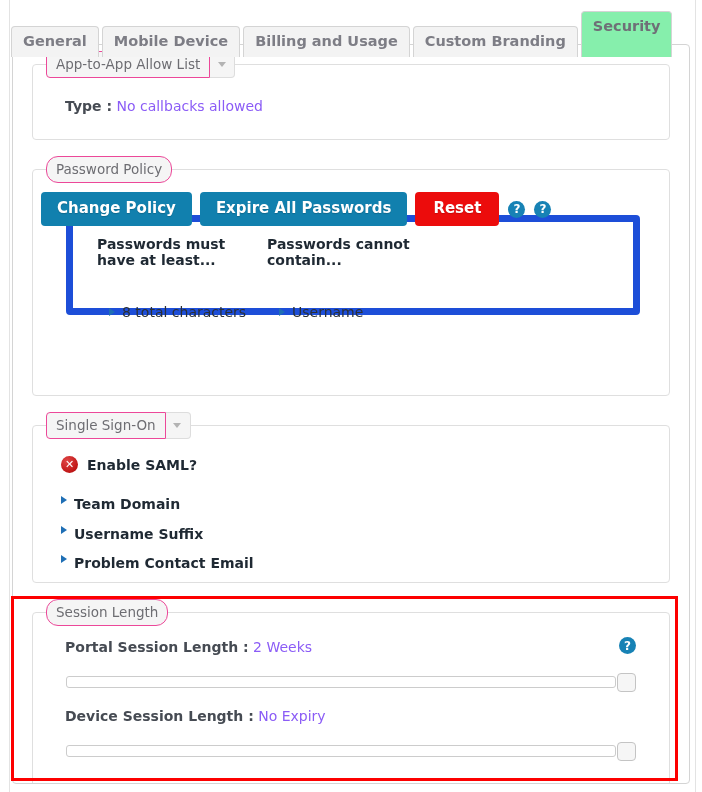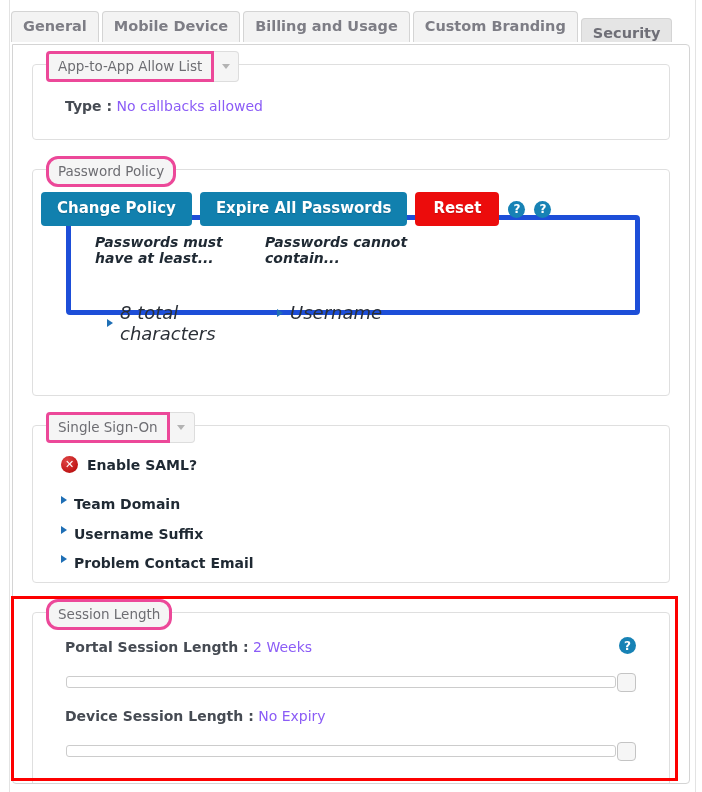--- a/index.html
+++ b/index.html
@@ -59,25 +59,25 @@
     border-bottom: none;
     border-radius: 4px 4px 0 0;
     padding: 6px 11px 7px 11px;
     margin-right: 3px;
     line-height: 17px;
     white-space: nowrap;
     cursor: pointer;
     position: relative;
   }
   .tab.active {
-    background: #e5e5e5;
+    background: #86efac;
     color: #6f6f77;
     border-color: #d4d4d4;
     z-index: 5;
-    padding-bottom: 0;
+    padding-bottom: 22px;
   }
 
   
   .panel {
     position: absolute;
     left: 12px;
     top: 44px;
     width: 678px;
     height: 740px;
     background: #ffffff;
@@ -99,21 +99,21 @@
   .fs-legend {
     position: absolute;
     top: -14px;
     left: 13px;
     display: flex;
     align-items: stretch;
     background: transparent;
   }
   .fs-legend .leg-text {
     background: #f5f5f5;
-    border: 3px solid #ec4899;
+    border: 1px solid #ec4899;
     border-radius: 4px 0 0 4px;
     font-size: 13.5px;
     color: #6d6d72;
     padding: 4px 9px 5px 9px;
     line-height: 16px;
     white-space: nowrap;
   }
   .fs-legend.single .leg-text {
     border-radius: 12px;
     text-align: center;
@@ -205,41 +205,40 @@
     line-height: 1;
     font-family: "DejaVu Sans", "Liberation Sans", sans-serif;
   }
 
   .pw-inner {
     position: absolute;
     left: 33px;
     top: 45px;
     right: 29px;
     height: 100px;
-    border: 5px solid #1d4ed8;
+    border: 7px solid #1d4ed8;
     border-radius: 4px;
     box-sizing: border-box;
     background: #ffffff;
-    font-style: italic;
   }
   .pw-cols {
     display: flex;
     padding: 14px 0 0 24px;
   }
   .pw-col { width: 170px; }
   .pw-head {
     font-weight: bold;
     font-size: 14px;
     color: #1f2933;
     line-height: 16px;
     margin-bottom: 15px;
     white-space: pre-line;
   }
   .pw-item {
-    font-size: 18px;
+    font-size: 14px;
     color: #2a2f36;
     display: flex;
     align-items: center;
     padding-left: 12px;
     margin-top: 36px;
   }
   .tri {
     width: 0; height: 0;
     border-top: 4.5px solid transparent;
     border-bottom: 4.5px solid transparent;

